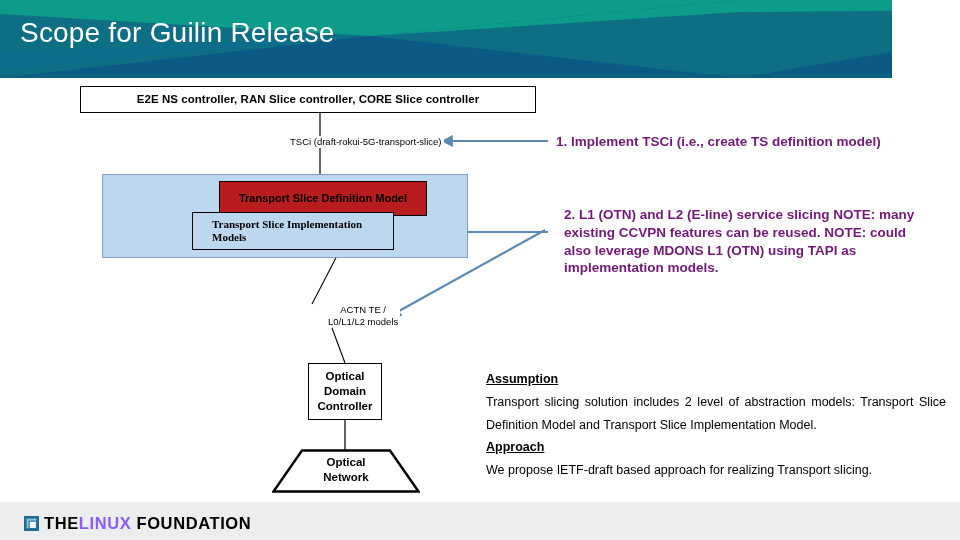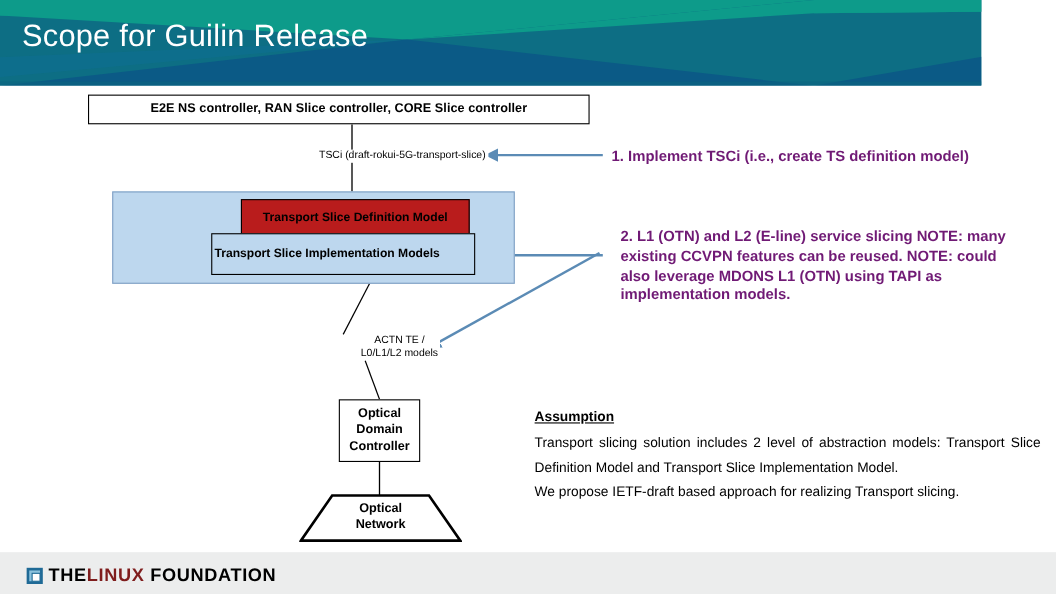--- a/index.html
+++ b/index.html
@@ -82,26 +82,27 @@
   #box-tsdm {
     left: 219px; top: 103px;
     width: 208px; height: 35px;
     font-size: 11px;
     border-width: 1.5px;
     background: #b91c1c;
   }
 
   #box-tsim {
     left: 192px; top: 134px;
-    width: 240px; height: 38px;
+    width: 202px; height: 38px;
     font-size: 11px;
     background: #bdd7ee;
     justify-content: flex-start;
     text-align: left;
-    padding-left: 2px;
+    padding-left: 19px;
+    font-family: Liberation Serif, serif;
   }
 
   #box-odc {
     left: 308px; top: 285px;
     width: 74px; height: 57px;
     font-size: 11.5px;
     flex-direction: column;
     line-height: 1.28;
   }
 
@@ -214,21 +215,21 @@
     margin-right: 5px;
     position: relative;
   }
   #lf-text {
     font-size: 16.5px;
     letter-spacing: 0.6px;
     color: #3c4b57;
     white-space: nowrap;
     font-family: "Liberation Sans", sans-serif;
   }
-  #lf-text .b { font-weight: bold; color: #7f1d1d; }
+  #lf-text .b { font-weight: bold; color: #8b5cf6; }
   #lf-text .t { font-weight: bold; color: #000000; }
 </style>
 </head>
 <body>
 
 <div id="header">
   <svg id="header-svg" viewBox="0 0 960 78" preserveAspectRatio="none">
     <rect x="0" y="0" width="960" height="78" fill="#0d6e84"></rect>
 
     <polygon points="0,0 370,0 130,14 0,14" fill="#0d9b8a"></polygon>
@@ -299,20 +300,21 @@
       <div>Network</div>
     </div>
   </div>
 
   <div class="anno" id="anno-1">1. Implement TSCi (i.e., create TS definition model)</div>
   <div class="anno" id="anno-2">2. L1 (OTN) and L2 (E-line) service slicing NOTE: many existing CCVPN features can be reused. NOTE: could also leverage MDONS L1 (OTN) using TAPI as implementation models.</div>
 
   <div id="bottom-text">
     <p class="hdr">Assumption</p>
     <p>Transport slicing solution includes 2 level of abstraction models: Transport Slice Definition Model and Transport Slice Implementation Model.</p>
+    <p class="hdr">Approach</p>
     <p class="last">We propose IETF-draft based approach for realizing Transport slicing.</p>
   </div>
 </div>
 
 <div id="footer">
 
   <div id="lf-logo">
     <div id="lf-mark">
       <svg width="15" height="15" viewBox="0 0 15 15">
         <rect x="0" y="0" width="15" height="15" fill="#1f6a96"></rect>

